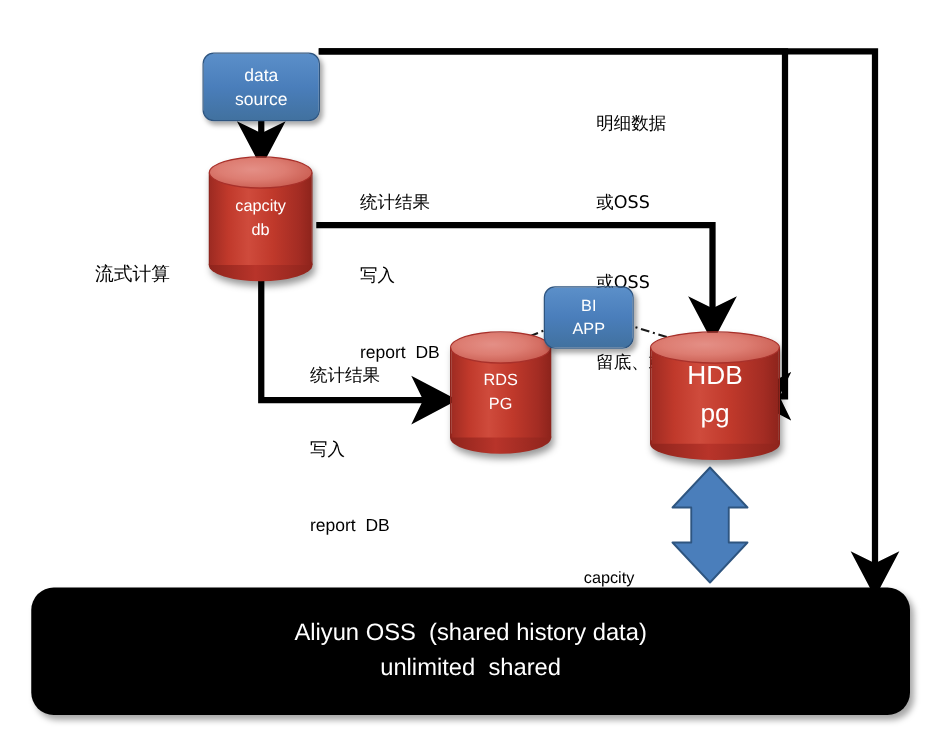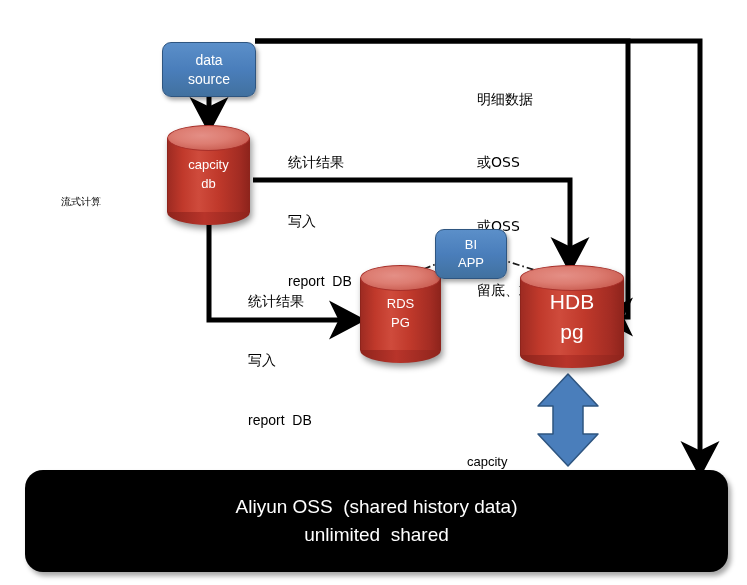--- a/index.html
+++ b/index.html
@@ -178,21 +178,21 @@
       <span class="line">HDB</span>
       <span class="line">pg</span>
     </div>
   </div>
 
   <div class="node ossbar" style="left:25px; top:470px; width:703px; height:102px; font-size:19px;">
     <span class="line">Aliyun OSS  (shared history data)</span>
     <span class="line">unlimited  shared</span>
   </div>
 
-  <div class="caption cjk" style="left:61px; top:168px; font-size:10px; line-height:1.35;">
+  <div class="caption cjk" style="left:76px; top:168px; font-size:15px; line-height:1.35;">
     <span class="line">流式计算</span>
   </div>
 
   <div class="caption" style="left:288px; top:113px; font-size:14px; line-height:1.42;">
     <span class="line cjk">统计结果</span>
     <span class="line cjk">写入</span>
     <span class="line">report  DB</span>
   </div>
 
   <div class="caption" style="left:248px; top:252px; font-size:14px; line-height:1.42;">

